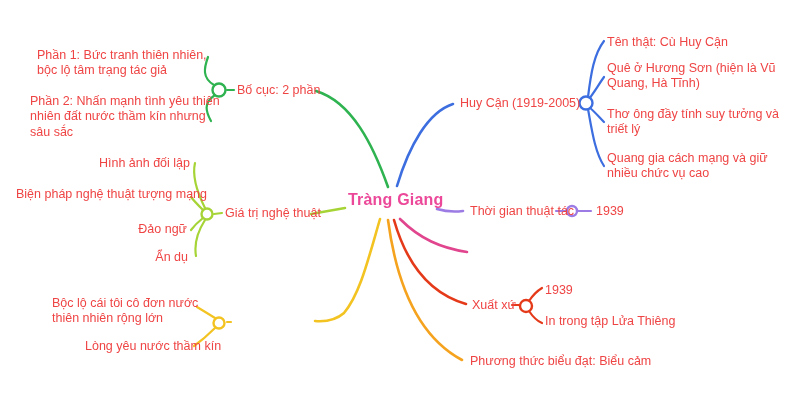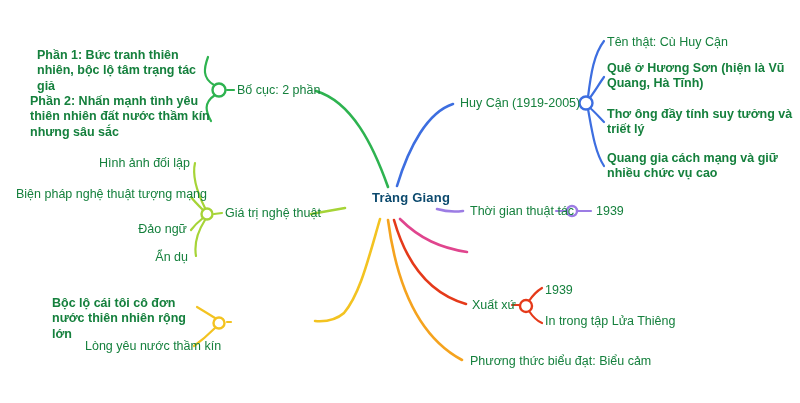--- a/index.html
+++ b/index.html
@@ -8,30 +8,29 @@
     width:800px;height:403px;
     background:#ffffff;
     overflow:hidden;
     font-family:"Liberation Sans","DejaVu Sans",sans-serif;
   }
   .canvas svg{position:absolute;left:0;top:0;}
   .label{
     position:absolute;
     font-size:12.5px;
     line-height:1.22;
-    color:#15803d;
+    color:#ef4444;
     white-space:nowrap;
   }
-  .wrap{white-space:normal;font-weight:bold;}
+  .wrap{white-space:normal;}
   .title{
-    font-size:13px;
+    font-size:16px;
     font-weight:bold;
-    color:#0c4a6e;
+    color:#ec4899;
     letter-spacing:.2px;
-    margin-left:24px;
   }
   .ralign{text-align:center;}
   path{fill:none;stroke-linecap:round;}
   .main{stroke-width:2.6;}
   .hook{stroke-width:2.2;}
   circle{fill:#ffffff;stroke-width:2.4;}
 </style>
 </head>
 <body>
 

